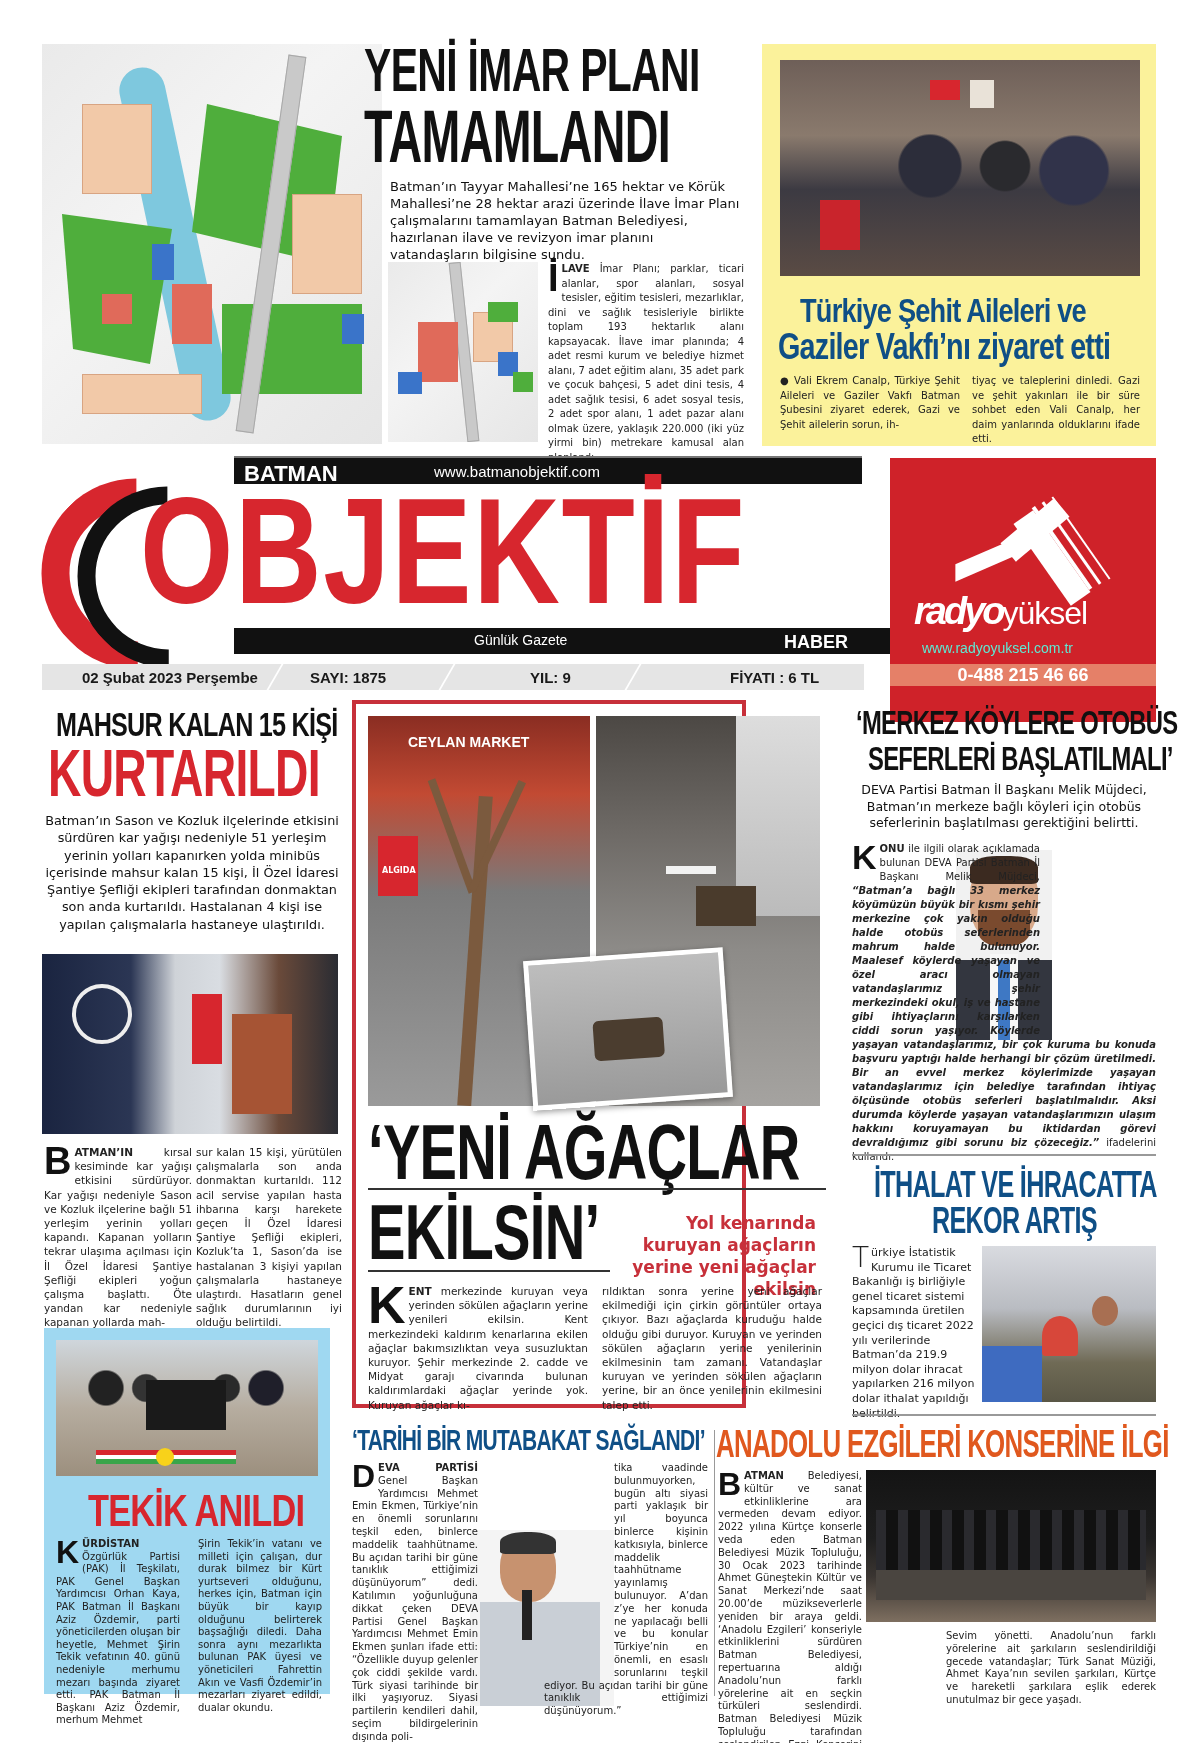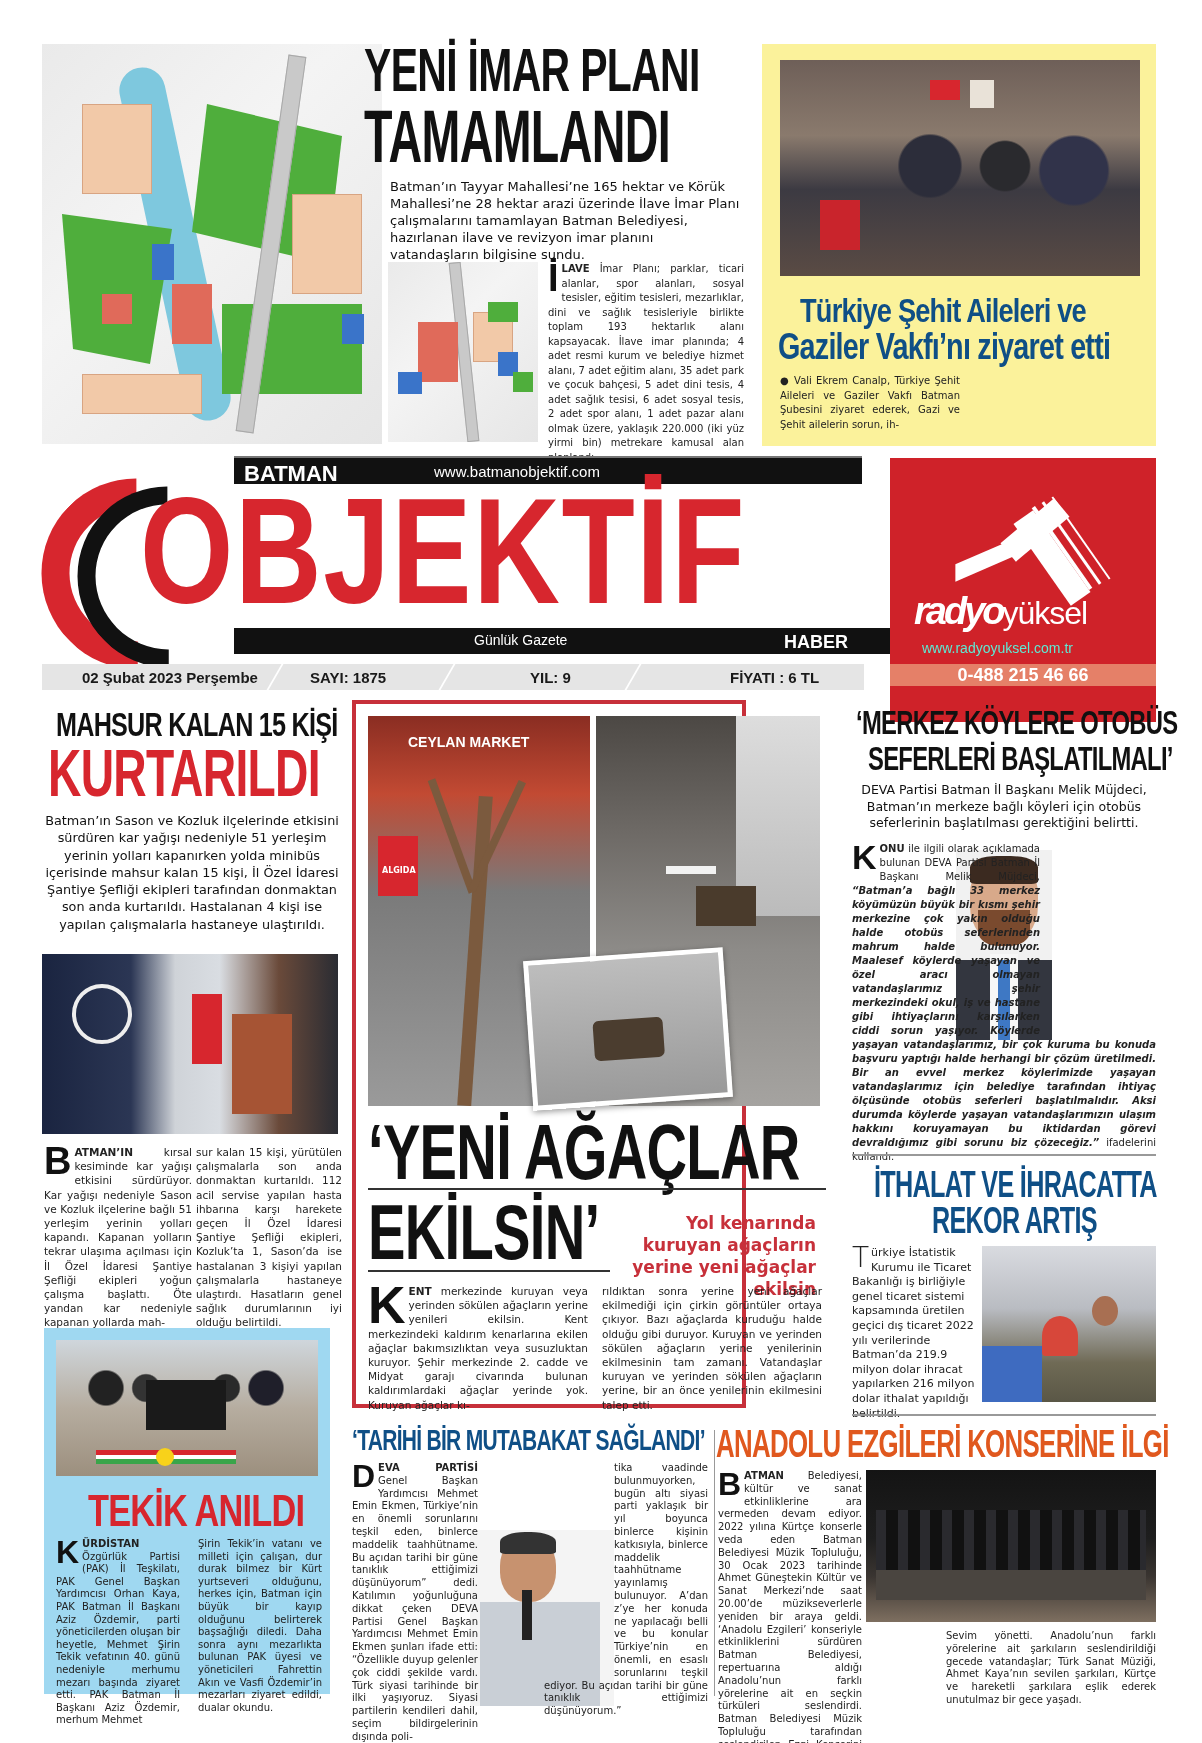--- a/index.html
+++ b/index.html
@@ -67,20 +67,21 @@
     <div class="abs" style="left:150px;top:20px;width:30px;height:20px;background:#d7262e;"></div>
     <div class="abs" style="left:190px;top:20px;width:24px;height:28px;background:#e9e2d8;"></div>
     <div class="abs" style="left:40px;top:140px;width:40px;height:50px;background:#c9242c;"></div>
     <div class="abs" style="left:60px;top:70px;width:300px;height:90px;background:radial-gradient(circle at 30% 40%,#2c2d3a 0 14%,transparent 15%),radial-gradient(circle at 55% 40%,#2a2a2e 0 14%,transparent 15%),radial-gradient(circle at 78% 45%,#31334a 0 14%,transparent 15%);"></div>
   </div>
   <div class="abs cond hl-blue" style="left:38px;top:248px;font-size:34px;line-height:36px;transform:scaleX(0.8);white-space:nowrap;">Türkiye Şehit Aileleri ve</div>
   <div class="abs cond hl-blue" style="left:16px;top:284px;font-size:36px;line-height:38px;transform:scaleX(0.8);white-space:nowrap;">Gaziler Vakfı’nı ziyaret etti</div>
   <div class="abs txt" style="left:18px;top:330px;width:180px;font-size:10px;line-height:14.5px;">
     <span>● </span><span>Vali Ekrem Canalp, Türkiye Şehit Aileleri ve Gaziler Vakfı Batman Şubesini ziyaret ederek, Gazi ve Şehit ailelerin sorun, ih-</span>
   </div>
+  <div class="abs txt" style="left:210px;top:330px;width:168px;font-size:10px;line-height:14.5px;">tiyaç ve taleplerini dinledi. Gazi ve şehit yakınları ile bir süre sohbet eden Vali Canalp, her daim yanlarında olduklarını ifade etti.</div>
 </section>
 
 <header>
   <div class="abs" style="left:42px;top:478px;width:190px;height:192px;border-radius:50%;border:28px solid #d7262e;border-right-color:transparent;border-bottom-color:transparent;transform:rotate(-45deg);"></div>
   <div class="abs" style="left:78px;top:486px;width:180px;height:182px;border-radius:50%;border:18px solid #111;border-right-color:transparent;border-bottom-color:transparent;transform:rotate(-45deg);"></div>
   <div class="abs" style="left:234px;top:456px;width:628px;height:28px;background:#111;border-top:2px solid #777;">
     <span class="abs cond" style="left:10px;top:3px;color:#fff;font-size:22px;letter-spacing:0;">BATMAN</span>
     <span class="abs" style="left:200px;top:5px;color:#fff;font-size:15px;font-family:'Liberation Sans',sans-serif;">www.batmanobjektif.com</span>
   </div>
   <div class="abs cond" style="left:140px;top:476px;color:#d7262e;font-size:150px;line-height:150px;letter-spacing:2px;transform:scaleX(0.8);white-space:nowrap;">OBJEKTİF</div>

